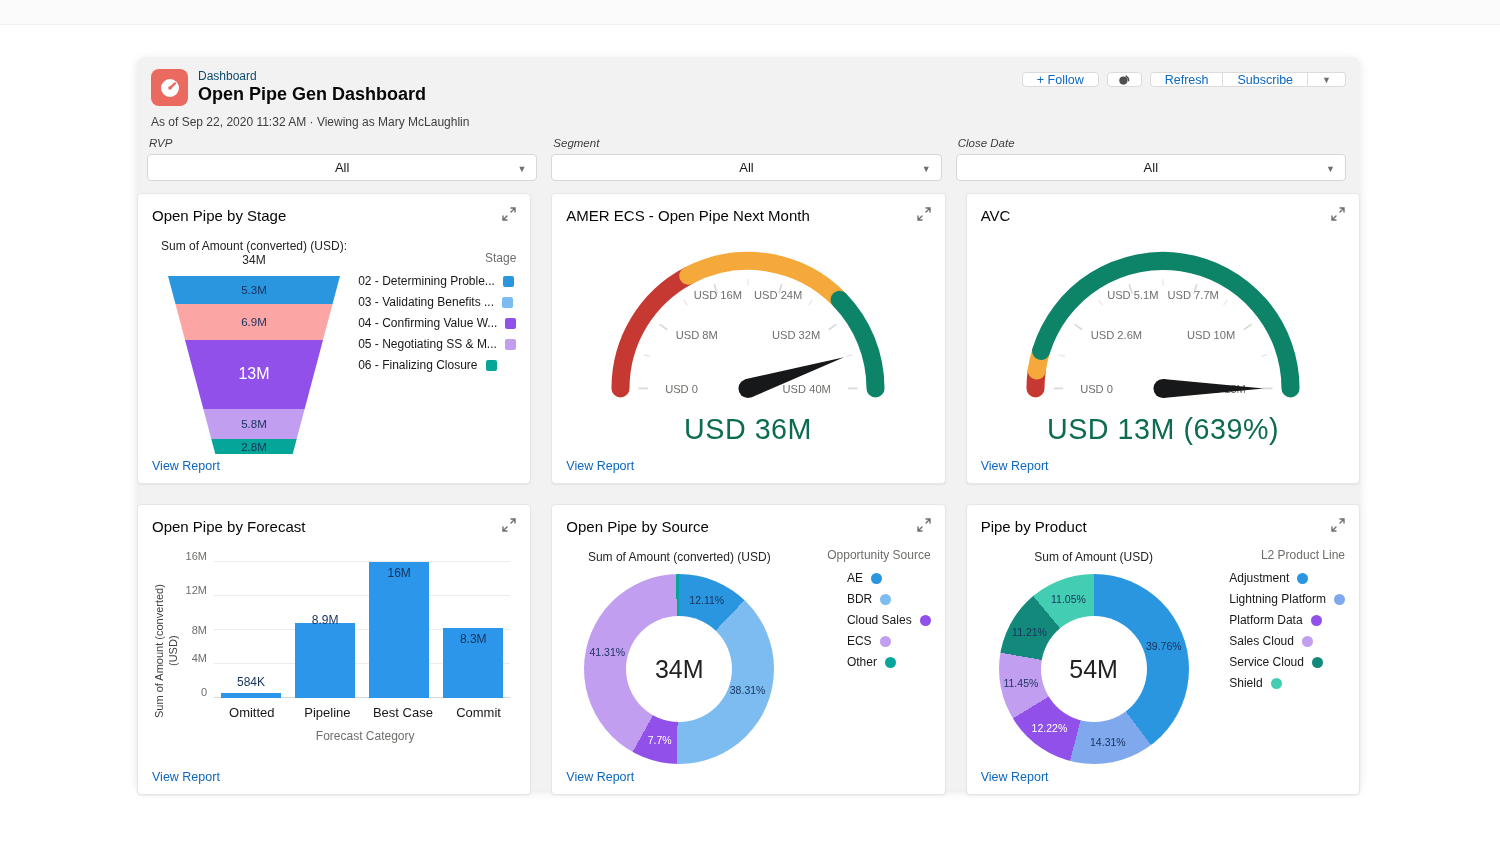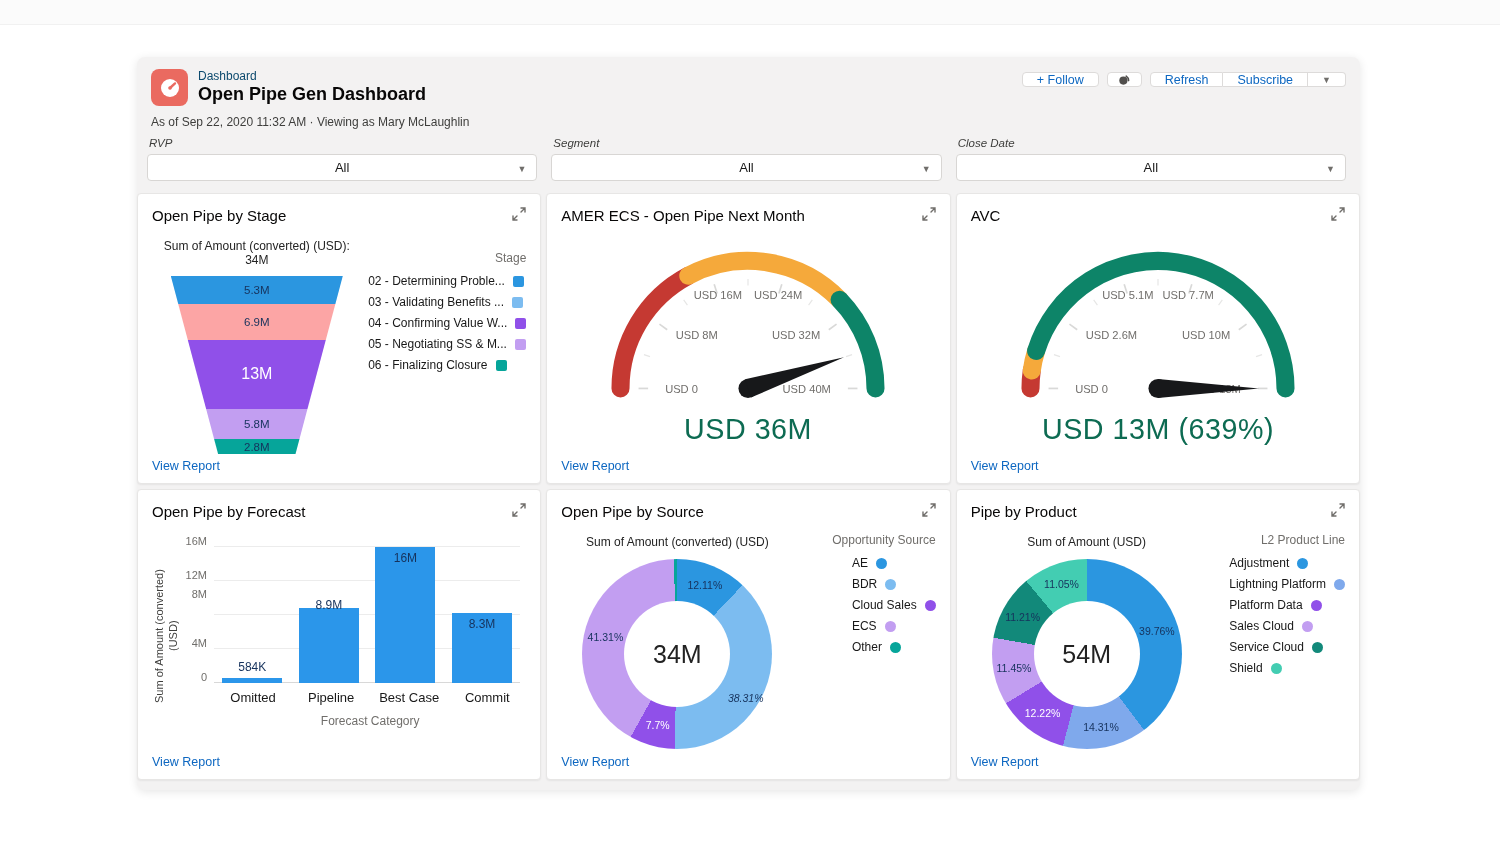--- a/index.html
+++ b/index.html
@@ -27,21 +27,21 @@
   .btn-group .btn:last-child { border-radius:0 4px 4px 0; }
   .caret { font-size:9px; color:#706e6b; }
   .meta { font-size:12px; color:#3e3e3c; padding:9px 14px 0 14px; }
   
   .filters { display:grid; grid-template-columns:1fr 1fr 1fr; gap:14px; padding:8px 14px 0 10px; }
   .filter label { display:block; font-size:11.5px; color:#3e3e3c; margin:0 0 5px 2px;font-style:italic; }
   .select { position:relative; height:27px; background:#fff; border:1px solid #d8d6d4; border-radius:4px;
     display:flex; align-items:center; justify-content:center; font-size:13px; color:#181818; cursor:pointer; }
   .select .caret { position:absolute; right:10px; top:9px; }
   
-  .grid { display:grid; grid-template-columns:1fr 1fr 1fr; grid-template-rows:291px 291px; gap:5px; margin-top:12px; }
+  .grid { display:grid; grid-template-columns:1fr 1fr 1fr; grid-template-rows:291px 291px; gap:20px; margin-top:12px; }
   .card { background:#fff; border:1px solid #e7e6e5; border-radius:4px; box-shadow:0 1px 2px rgba(0,0,0,.06);
     position:relative; padding:11px 14px; overflow:hidden; }
   .card-head { display:flex; justify-content:space-between; align-items:center; }
   .card-title { font-size:15px; font-weight:normal; color:#080707; }
   .expand { cursor:pointer; margin-top:2px; }
   .view-report { position:absolute; left:14px; bottom:10px; font-size:12.5px; color:#0d67c1; cursor:pointer; text-decoration:none; }
   .chart-subtitle { font-size:12px; color:#242424; text-align:center; }
   
   .legend { display:flex; flex-direction:column; align-items:flex-end; }
   .legend-title { font-size:12px; color:#706e6b; margin-bottom:9px; }
@@ -294,21 +294,21 @@
       </div>
       <div class="bar-body">
         <div class="y-rot"><span>Sum of Amount (converted)</span><br><span>(USD)</span></div>
         <div class="bar-area">
           <div class="plot" id="bars-3">
               <div class="gridline zero" style="bottom: 0px;"></div>
               <span class="ytick" style="bottom: -6px;">0</span>
               <div class="gridline" style="bottom: 33.9394px;"></div>
               <span class="ytick" style="bottom: 27.9394px;">4M</span>
               <div class="gridline" style="bottom: 67.8788px;"></div>
-              <span class="ytick" style="bottom: 77px;">8M</span>
+              <span class="ytick" style="bottom: 56px;">8M</span>
               <div class="gridline" style="bottom: 101.818px;"></div>
               <span class="ytick" style="bottom: 95.8182px;">12M</span>
               <div class="gridline" style="bottom: 135.758px;"></div>
               <span class="ytick" style="bottom: 129.758px;">16M</span>
               <div class="bars">
                 <div class="bar-col">
                   <div class="bar" style="height: 4.95515px; background: rgb(43, 150, 234);"></div>
                   <span class="bar-val" style="bottom: 8.95515px;">584K</span>
                 </div>
                 <div class="bar-col">
@@ -342,21 +342,21 @@
         <h2 class="card-title">Open Pipe by Source</h2>
         <span class="expand"><svg width="14" height="14" viewBox="0 0 14 14" fill="none" stroke="#706e6b" stroke-width="1.4" stroke-linecap="round">
               <path d="M9 1h4v4M13 1L9 5M5 13H1V9M1 13l4-4"></path>
             </svg></span>
       </div>
       <div class="donut-body">
         <div class="donut-col">
           <div class="chart-subtitle">Sum of Amount (converted) (USD)</div>
           <div class="donut" id="donut-4" style="background: conic-gradient(rgb(43, 150, 224) 0%, rgb(43, 150, 224) 12.11%, rgb(124, 188, 240) 12.11%, rgb(124, 188, 240) 50.42%, rgb(144, 80, 233) 50.42%, rgb(144, 80, 233) 58.12%, rgb(194, 158, 241) 58.12%, rgb(194, 158, 241) 99.43%, rgb(6, 165, 154) 99.43%, rgb(6, 165, 154) 100%);">
               <span class="donut-pct" style="left: 122.479px; top: 26.2911px; color: rgb(22, 50, 92);">12.11%</span>
-              <span class="donut-pct" style="left: 163.34px; top: 139px; color: rgb(22, 50, 92); font-style: italic;">38.31%</span>
+              <span class="donut-pct" style="left: 163.34px; top: 116px; color: rgb(22, 50, 92);">38.31%</span>
               <span class="donut-pct" style="left: 75.3837px; top: 166.353px; color: rgb(255, 255, 255);">7.7%</span>
               <span class="donut-pct" style="left: 23.0719px; top: 77.612px; color: rgb(22, 50, 92);">41.31%</span>
               <div class="donut-hole">
                 <span class="donut-center">34M</span>
               </div>
             </div>
         </div>
         <div class="legend donut-legend">
           <div class="legend-title">Opportunity Source</div>
           <div id="legend-4">

